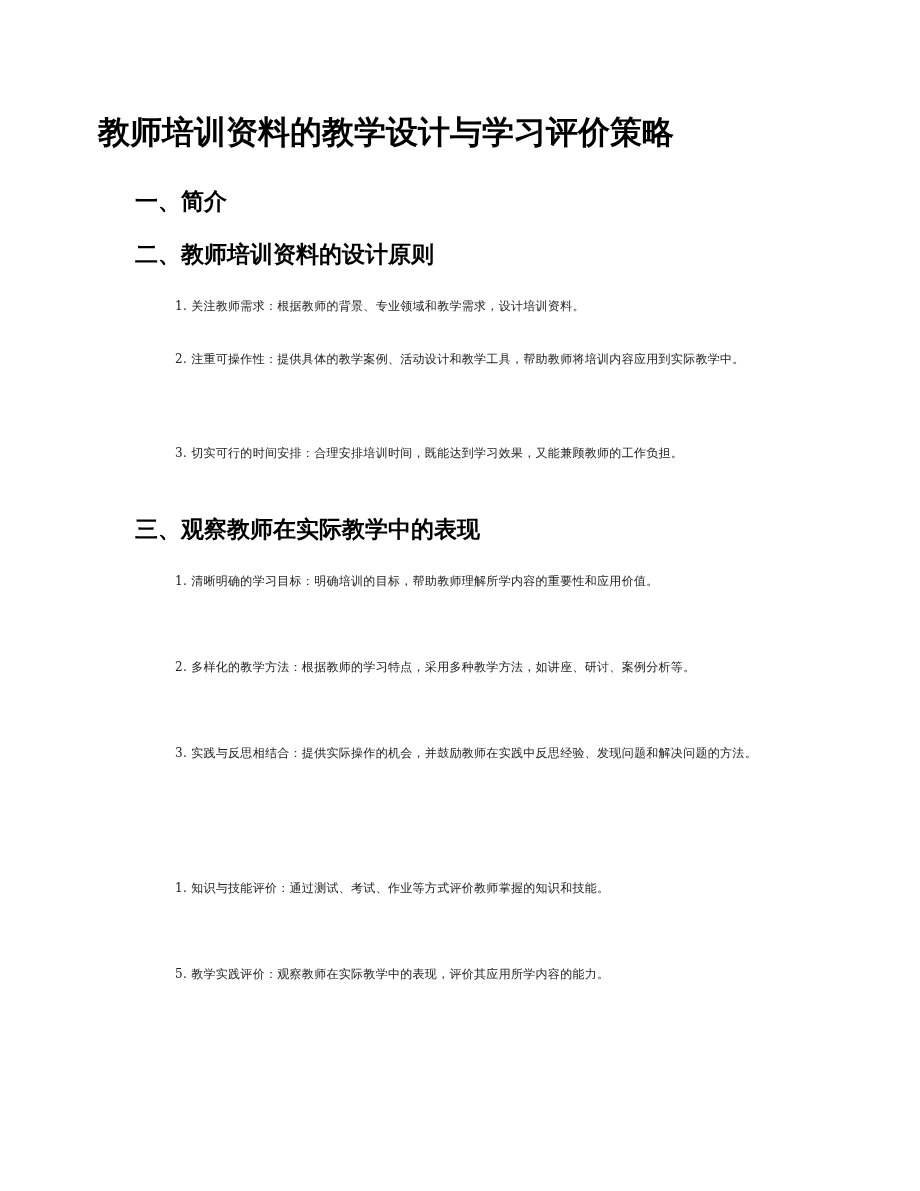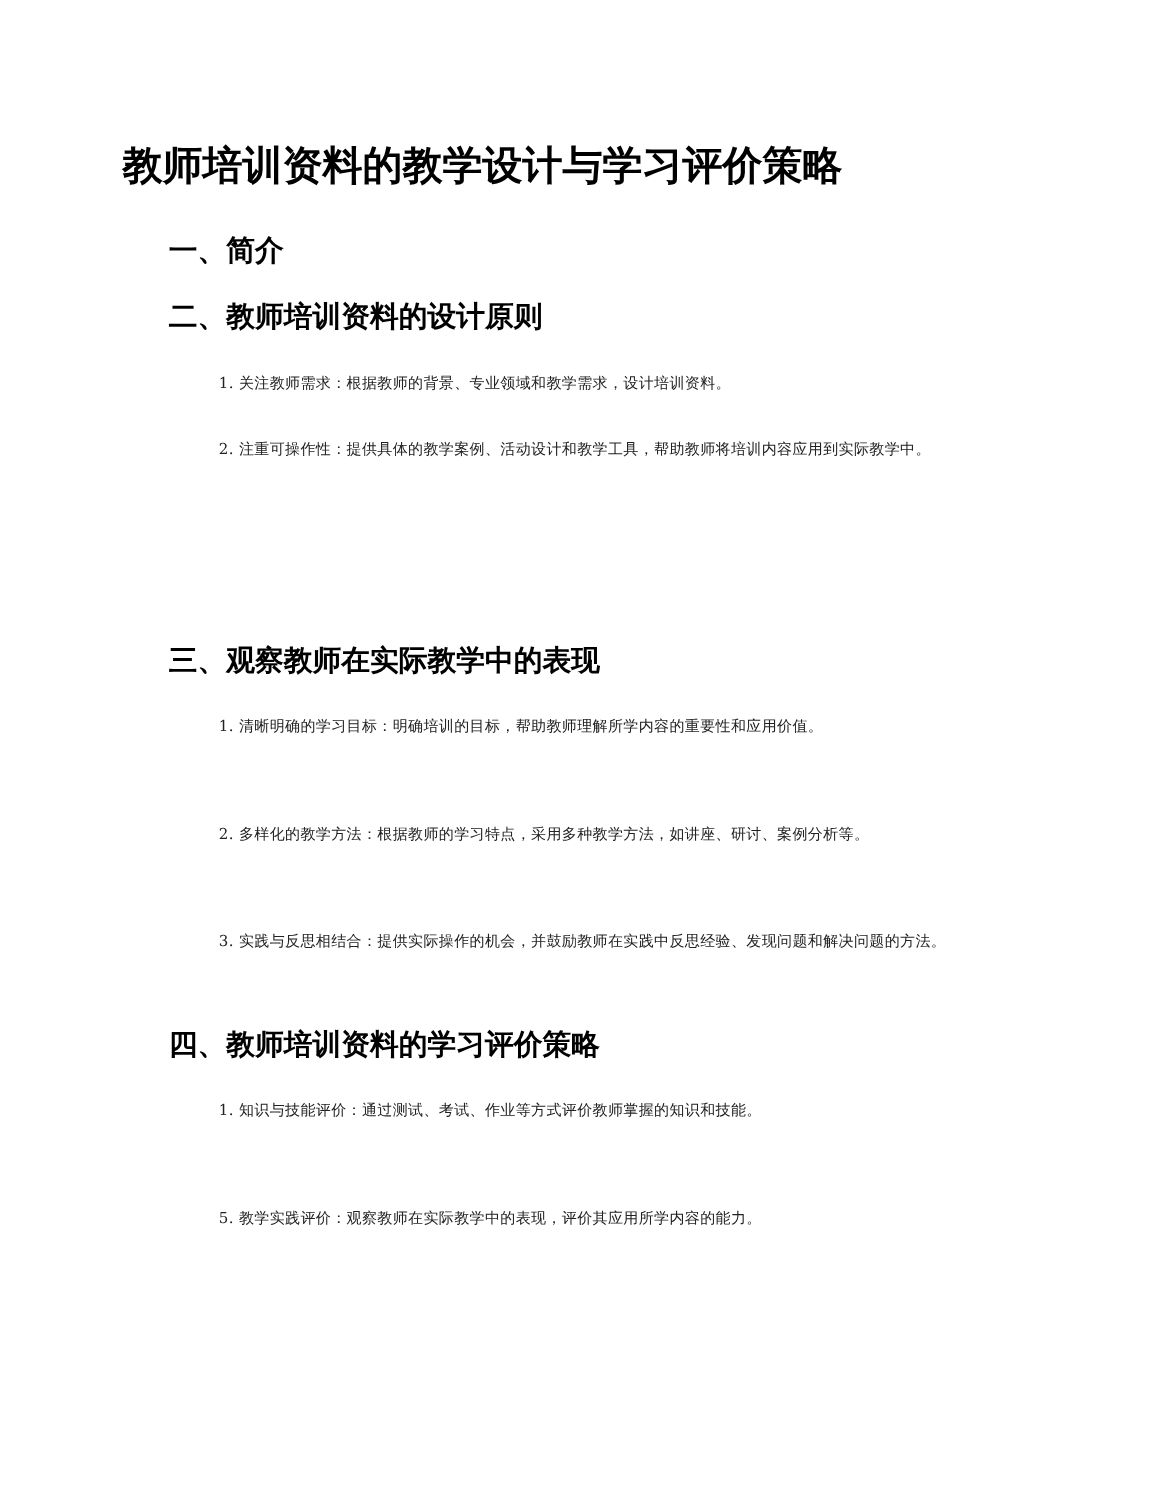--- a/index.html
+++ b/index.html
@@ -14,23 +14,23 @@
 <body>
 
 <div class="page">
   <div class="title">教师培训资料的教学设计与学习评价策略</div>
 
   <div class="h2" style="top:190px;">一、简介</div>
 
   <div class="h2" style="top:243px;">二、教师培训资料的设计原则</div>
   <div class="para" style="top:285px;">1. 关注教师需求：根据教师的背景、专业领域和教学需求，设计培训资料。</div>
   <div class="para" style="top:338px;">2. 注重可操作性：提供具体的教学案例、活动设计和教学工具，帮助教师将培训内容应用到实际教学中。</div>
+  <div class="para" style="top:432px;">3. 切实可行的时间安排：合理安排培训时间，既能达到学习效果，又能兼顾教师的工作负担。</div>
 
   <div class="h2" style="top:518px;">三、观察教师在实际教学中的表现</div>
   <div class="para" style="top:560px;">1. 清晰明确的学习目标：明确培训的目标，帮助教师理解所学内容的重要性和应用价值。</div>
   <div class="para" style="top:646px;">2. 多样化的教学方法：根据教师的学习特点，采用多种教学方法，如讲座、研讨、案例分析等。</div>
   <div class="para" style="top:732px;">3. 实践与反思相结合：提供实际操作的机会，并鼓励教师在实践中反思经验、发现问题和解决问题的方法。</div>
 
-  <div class="h2" style="top:825px;">四、教师培训资料的学习评价策略</div>
   <div class="para" style="top:867px;">1. 知识与技能评价：通过测试、考试、作业等方式评价教师掌握的知识和技能。</div>
   <div class="para" style="top:953px;">5. 教学实践评价：观察教师在实际教学中的表现，评价其应用所学内容的能力。</div>
 
 </div>
 
 </body></html>

